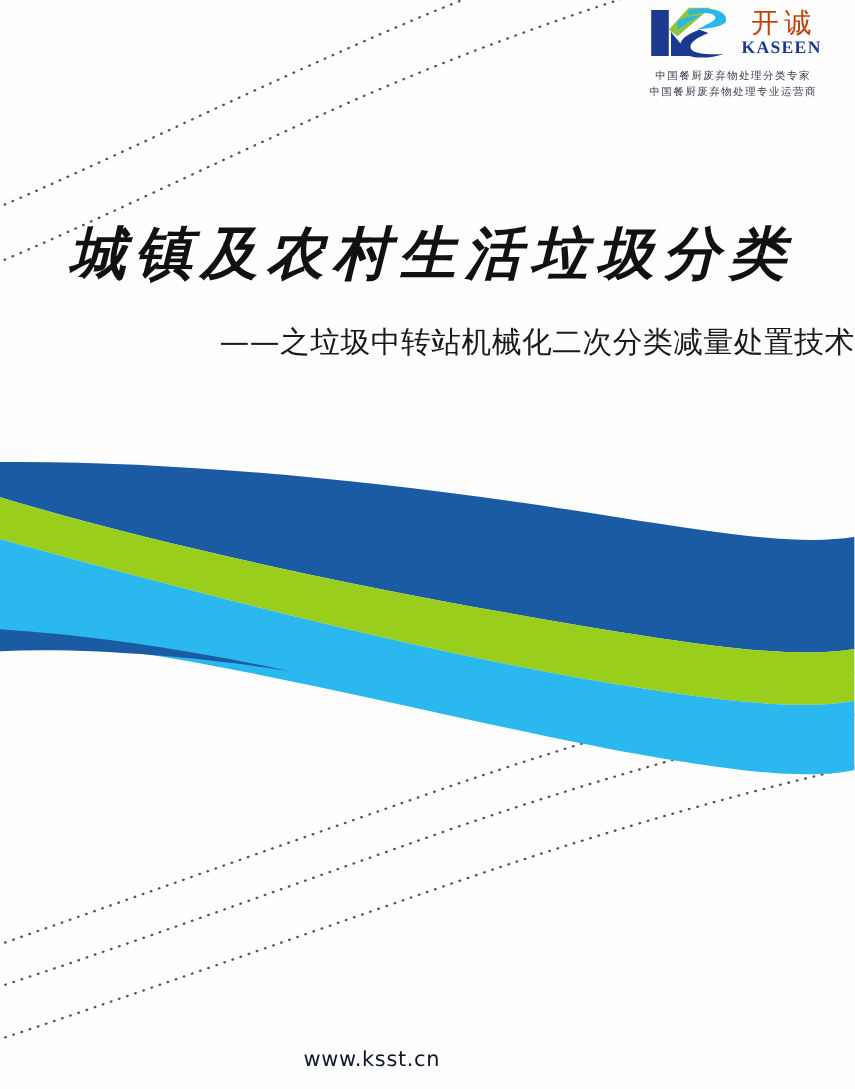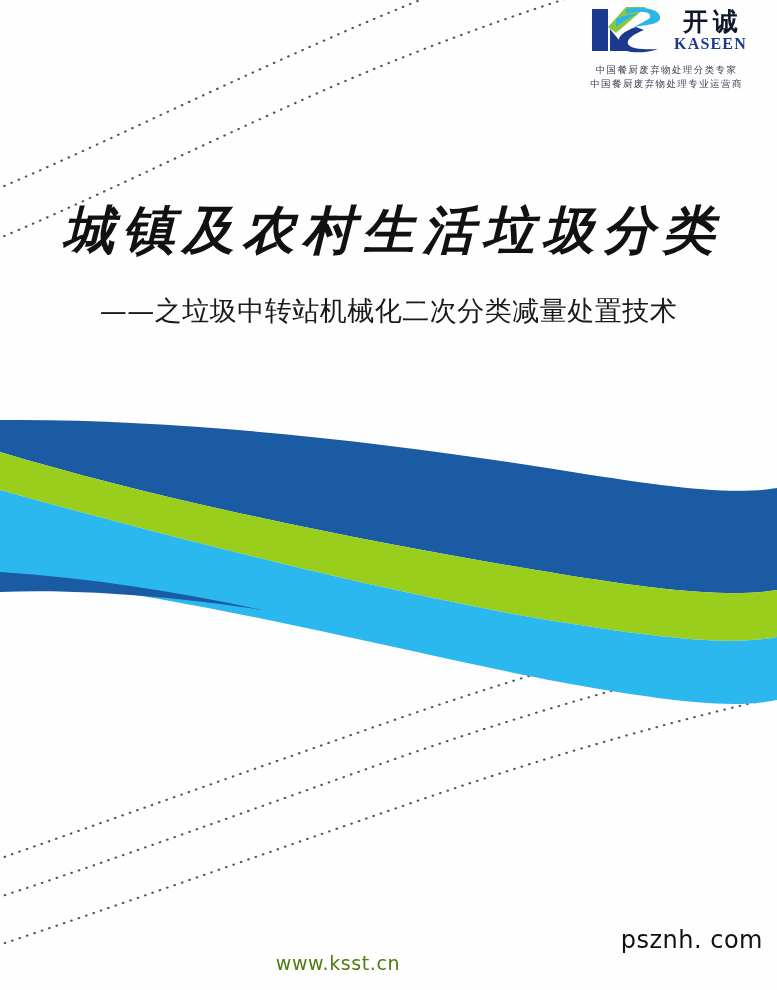--- a/index.html
+++ b/index.html
@@ -51,22 +51,22 @@
   }
   .logo-words {
     display: flex;
     flex-direction: column;
     align-items: center;
     justify-content: center;
     line-height: 1;
   }
   .logo-cn {
     font-size: 25px;
-    font-weight: bold;
-    color: #0f172a;
+    font-weight: normal;
+    color: #c2410c;
     letter-spacing: 5px;
     text-indent: 5px;
     font-family: "Liberation Sans", "DejaVu Sans", sans-serif;
   }
   .logo-en {
     font-size: 16px;
     font-weight: bold;
     color: #1b3a8f;
     letter-spacing: 1.2px;
     margin-top: 2px;
@@ -99,21 +99,21 @@
     text-indent: 8px;
     font-style: italic;
     font-family: Liberation Mono, monospace;
     white-space: nowrap;
   }
   .title-sub {
     position: absolute;
     left: 0;
     top: 293px;
     width: 777px;
-    text-align: center;
+    text-align: right;
     z-index: 6;
     font-size: 27px;
     color: #1a1a1a;
     letter-spacing: 0.5px;
     font-family: "DejaVu Sans", sans-serif;
     white-space: nowrap;
   }
 
   
   .wave {
@@ -128,21 +128,21 @@
 
   
   .footer-url {
     position: absolute;
     left: 0;
     bottom: 16px;
     width: 676px;
     text-align: center;
     z-index: 6;
     font-size: 19px;
-    color: #4d7c0f;
+    color: #0f172a;
     letter-spacing: 0.6px;
     font-family: "DejaVu Sans", sans-serif;
   }
   .watermark {
     position: absolute;
     right: 14px;
     bottom: 36px;
     z-index: 7;
     font-size: 24px;
     color: #111111;
@@ -205,15 +205,14 @@
     <path d="M0 452 C 180 506 400 548 560 574 C 660 590 730 598 777 590
              L777 637 C 730 646 660 638 560 622 C 400 596 180 540 0 490 Z" fill="#9ace1c"></path>
 
     <path d="M0 490 C 180 540 400 596 560 622 C 660 638 730 646 777 637
              L777 700 C 730 710 660 700 560 682 C 400 652 180 592 0 578 Z" fill="#2ab8ee"></path>
 
     <path d="M0 572 C 90 578 180 592 262 610 C 200 600 90 588 0 592 Z" fill="#1a5ba4"></path>
   </svg>
 
   <div class="footer-url">www.ksst.cn</div>
-  <div class="watermark">psznh. com</div>
 
 </div>
 
 </body></html>

